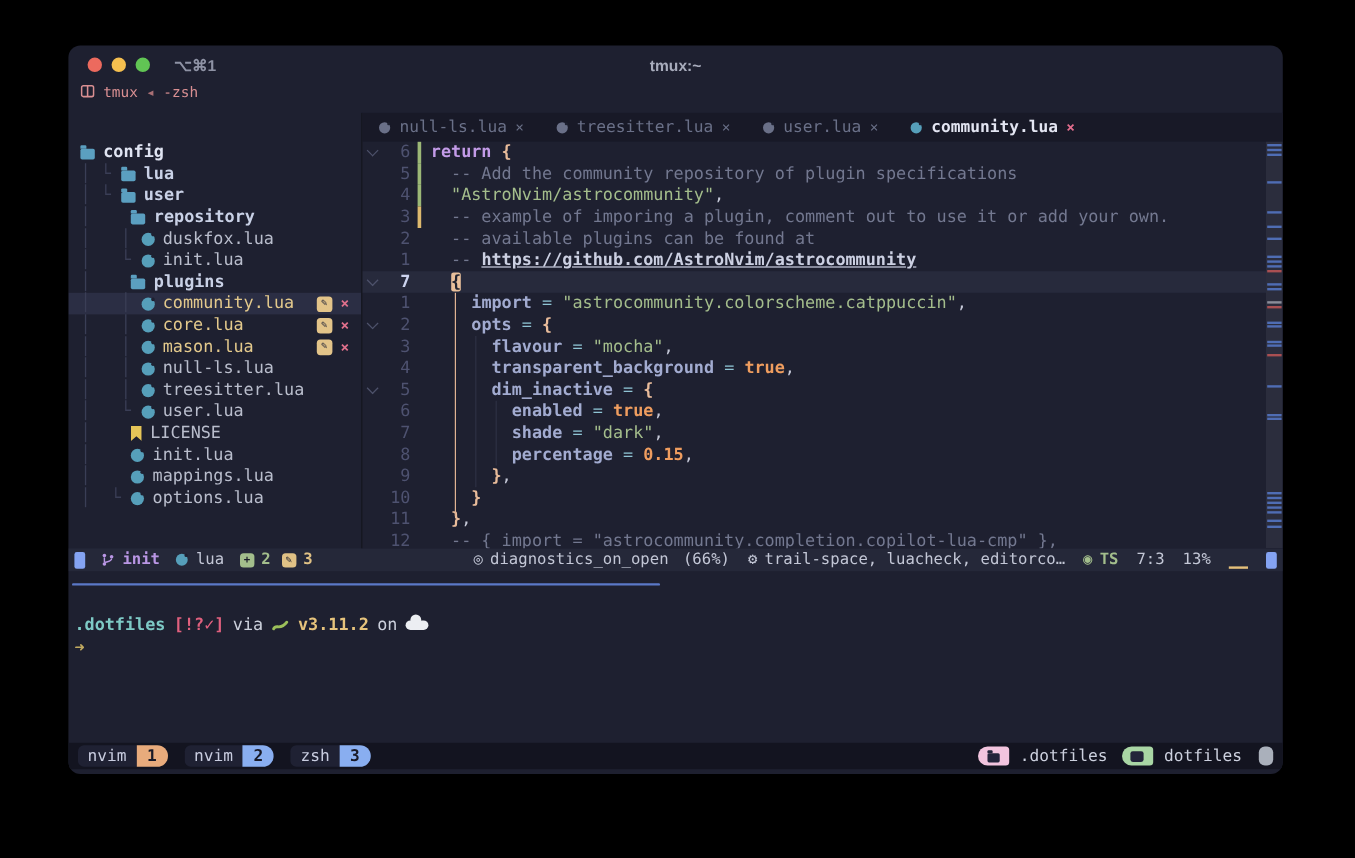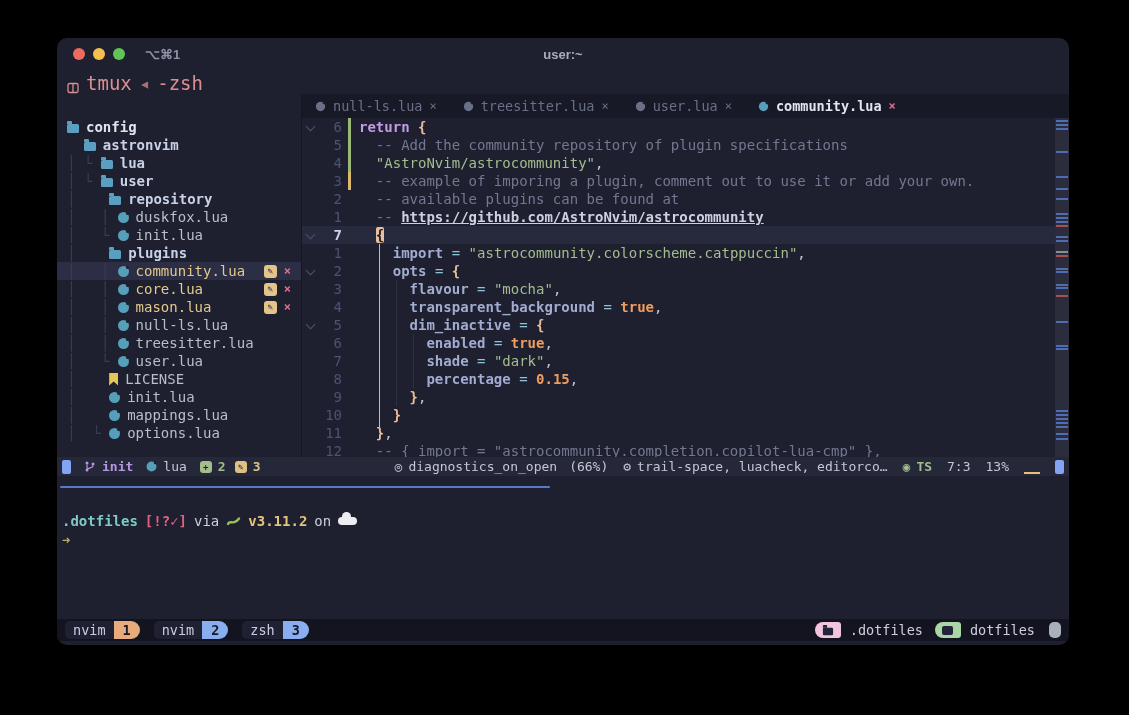--- a/index.html
+++ b/index.html
@@ -6,21 +6,21 @@
   body{width:1129px;height:715px;position:relative;font-family:"DejaVu Sans Mono",monospace;-webkit-font-smoothing:antialiased;}
   .window{position:absolute;left:57px;top:38px;width:1012px;height:607px;background:#1e2030;border-radius:10px;overflow:hidden;display:flex;flex-direction:column;box-shadow:0 18px 50px rgba(0,0,0,.7);}
   
   .titlebar{height:32px;flex:0 0 32px;display:flex;align-items:center;padding:0 16px;position:relative;}
   .lights{display:flex;gap:8px;z-index:2;}
   .light{width:12px;height:12px;border-radius:50%;}
   .l-red{background:#ec6a5e}.l-yellow{background:#f5bf4f}.l-green{background:#61c554}
   .tb-shortcut{margin-left:20px;color:#8e92a4;font:700 13px "Liberation Sans",sans-serif;z-index:2;}
   .tb-title{position:absolute;left:0;right:0;text-align:center;color:#a8acbc;font:700 13px "Liberation Sans",sans-serif;}
   
-  .tmux-top{height:24px;flex:0 0 24px;display:flex;align-items:flex-end;gap:7px;padding:0 10px;color:#d98f92;font-size:19px;}
+  .tmux-top{height:24px;flex:0 0 24px;display:flex;align-items:flex-start;gap:7px;padding:0 10px;color:#d98f92;font-size:12px;}
   
   .nvim-main{height:363px;flex:0 0 363px;display:flex;overflow:hidden;position:relative;}
   .sidebar{width:244px;flex:0 0 244px;padding-top:24px;overflow:hidden;}
   .sidebar-tabs{height:20px;display:flex;align-items:center;gap:6px;padding-left:8px;font-size:14px;margin-bottom:6px;}
   .sb-tab{display:flex;align-items:center;gap:7px;padding:1px 9px;color:#676c84;border-radius:4px;}
   .sb-tab.active{background:#2a2d42;color:#dde1ef;font-weight:700;}
   .tree{font-size:14px;line-height:18px;}
   .tree-row{display:flex;align-items:center;height:18px;padding-left:10px;white-space:pre;}
   .tree-row.selected{background:#2b2e44;}
   .t-prefix{color:#3a3e56;}
@@ -119,38 +119,37 @@
 
 <div class="window">
 
   <div class="titlebar">
     <div class="lights">
       <span class="light l-red"></span>
       <span class="light l-yellow"></span>
       <span class="light l-green"></span>
     </div>
     <span class="tb-shortcut">⌥⌘1</span>
-    <span class="tb-title">user:~</span>
+    <span class="tb-title">tmux:~</span>
   </div>
 
   <div class="tmux-top">
     <svg width="12" height="12" viewBox="0 0 12 12">
       <rect x="1" y="1.5" width="10" height="9" rx="1.5" fill="none" stroke="#d98f92" stroke-width="1.3"></rect>
       <line x1="6" y1="1.5" x2="6" y2="10.5" stroke="#d98f92" stroke-width="1.3"></line>
     </svg>
     <span>tmux</span>
     <span style="color:#a96f74">◂</span>
     <span>-zsh</span>
   </div>
 
   <div class="nvim-main">
     <div class="sidebar">
       <div class="tree" id="tree">
           <div class="tree-row"><span class="t-prefix"></span><span class="t-icon icon-folder"></span><span class="lab-root">config</span></div>
-          <div class="tree-row"><span class="t-prefix">  </span><span class="t-icon icon-folder"></span><span class="lab-dir">astronvim</span></div>
           <div class="tree-row"><span class="t-prefix">│ └ </span><span class="t-icon icon-folder"></span><span class="lab-dir">lua</span></div>
           <div class="tree-row"><span class="t-prefix">│ └ </span><span class="t-icon icon-folder"></span><span class="lab-dir">user</span></div>
           <div class="tree-row"><span class="t-prefix">│    </span><span class="t-icon icon-folder"></span><span class="lab-dir">repository</span></div>
           <div class="tree-row"><span class="t-prefix">│   │ </span><span class="t-icon icon-lua"></span><span class="lab-file">duskfox.lua</span></div>
           <div class="tree-row"><span class="t-prefix">│   └ </span><span class="t-icon icon-lua"></span><span class="lab-file">init.lua</span></div>
           <div class="tree-row"><span class="t-prefix">│    </span><span class="t-icon icon-folder"></span><span class="lab-dir">plugins</span></div>
           <div class="tree-row selected"><span class="t-prefix">│   │ </span><span class="t-icon icon-lua"></span><span class="lab-modified">community.lua</span><span class="t-badges"><span class="badge-edit">✎</span><span class="badge-close">×</span></span></div>
           <div class="tree-row"><span class="t-prefix">│   │ </span><span class="t-icon icon-lua"></span><span class="lab-modified">core.lua</span><span class="t-badges"><span class="badge-edit">✎</span><span class="badge-close">×</span></span></div>
           <div class="tree-row"><span class="t-prefix">│   │ </span><span class="t-icon icon-lua"></span><span class="lab-modified">mason.lua</span><span class="t-badges"><span class="badge-edit">✎</span><span class="badge-close">×</span></span></div>
           <div class="tree-row"><span class="t-prefix">│   │ </span><span class="t-icon icon-lua"></span><span class="lab-file">null-ls.lua</span></div>

